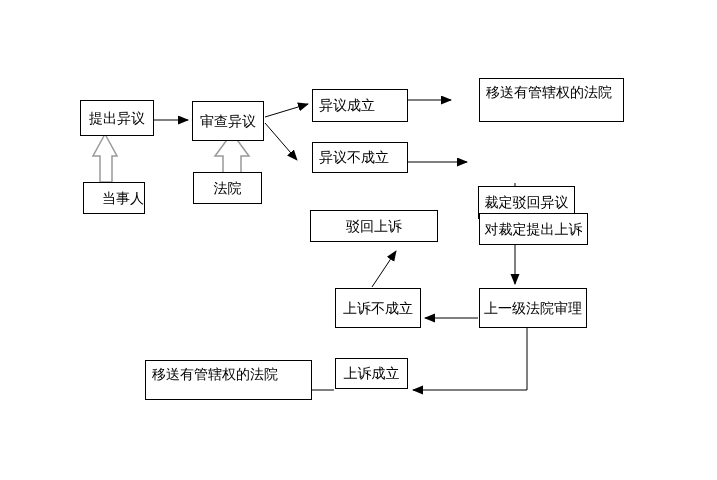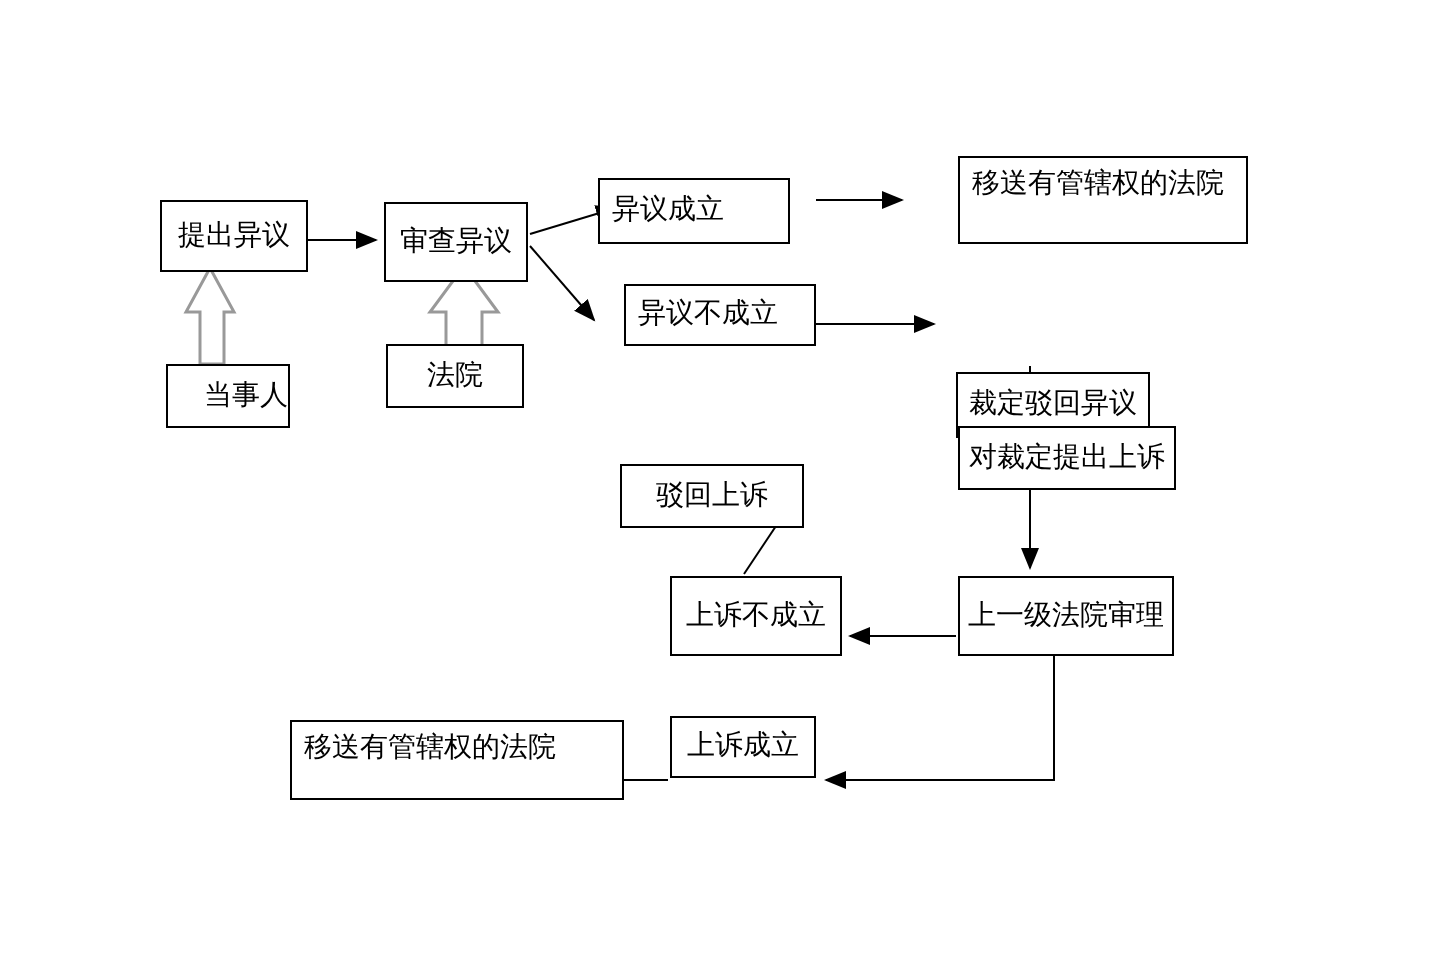--- a/index.html
+++ b/index.html
@@ -64,37 +64,37 @@
   </div>
 
   <div class="node" style="left:83px;top:182px;width:62px;height:32px;justify-content:flex-end;">
     <span>当事人</span>
   </div>
 
   <div class="node" style="left:193px;top:172px;width:69px;height:32px;">
     <span>法院</span>
   </div>
 
-  <div class="node al" style="left:299px;top:89px;width:96px;height:33px;">
+  <div class="node al" style="left:312px;top:89px;width:96px;height:33px;">
     <span>异议成立</span>
   </div>
 
   <div class="node al vt" style="left:455px;top:78px;width:145px;height:44px;">
     <span>移送有管辖权的法院</span>
   </div>
 
   <div class="node al" style="left:312px;top:142px;width:96px;height:31px;">
     <span>异议不成立</span>
   </div>
 
   <div class="node" style="left:478px;top:150px;width:97px;height:33px;margin-top:36px;">
     <span>裁定驳回异议</span>
   </div>
 
-  <div class="node" style="left:310px;top:232px;width:92px;height:32px;">
+  <div class="node" style="left:310px;top:210px;width:128px;height:32px;">
     <span>驳回上诉</span>
   </div>
 
   <div class="node" style="left:479px;top:213px;width:109px;height:32px;">
     <span>对裁定提出上诉</span>
   </div>
 
   <div class="node" style="left:335px;top:288px;width:86px;height:40px;">
     <span>上诉不成立</span>
   </div>

